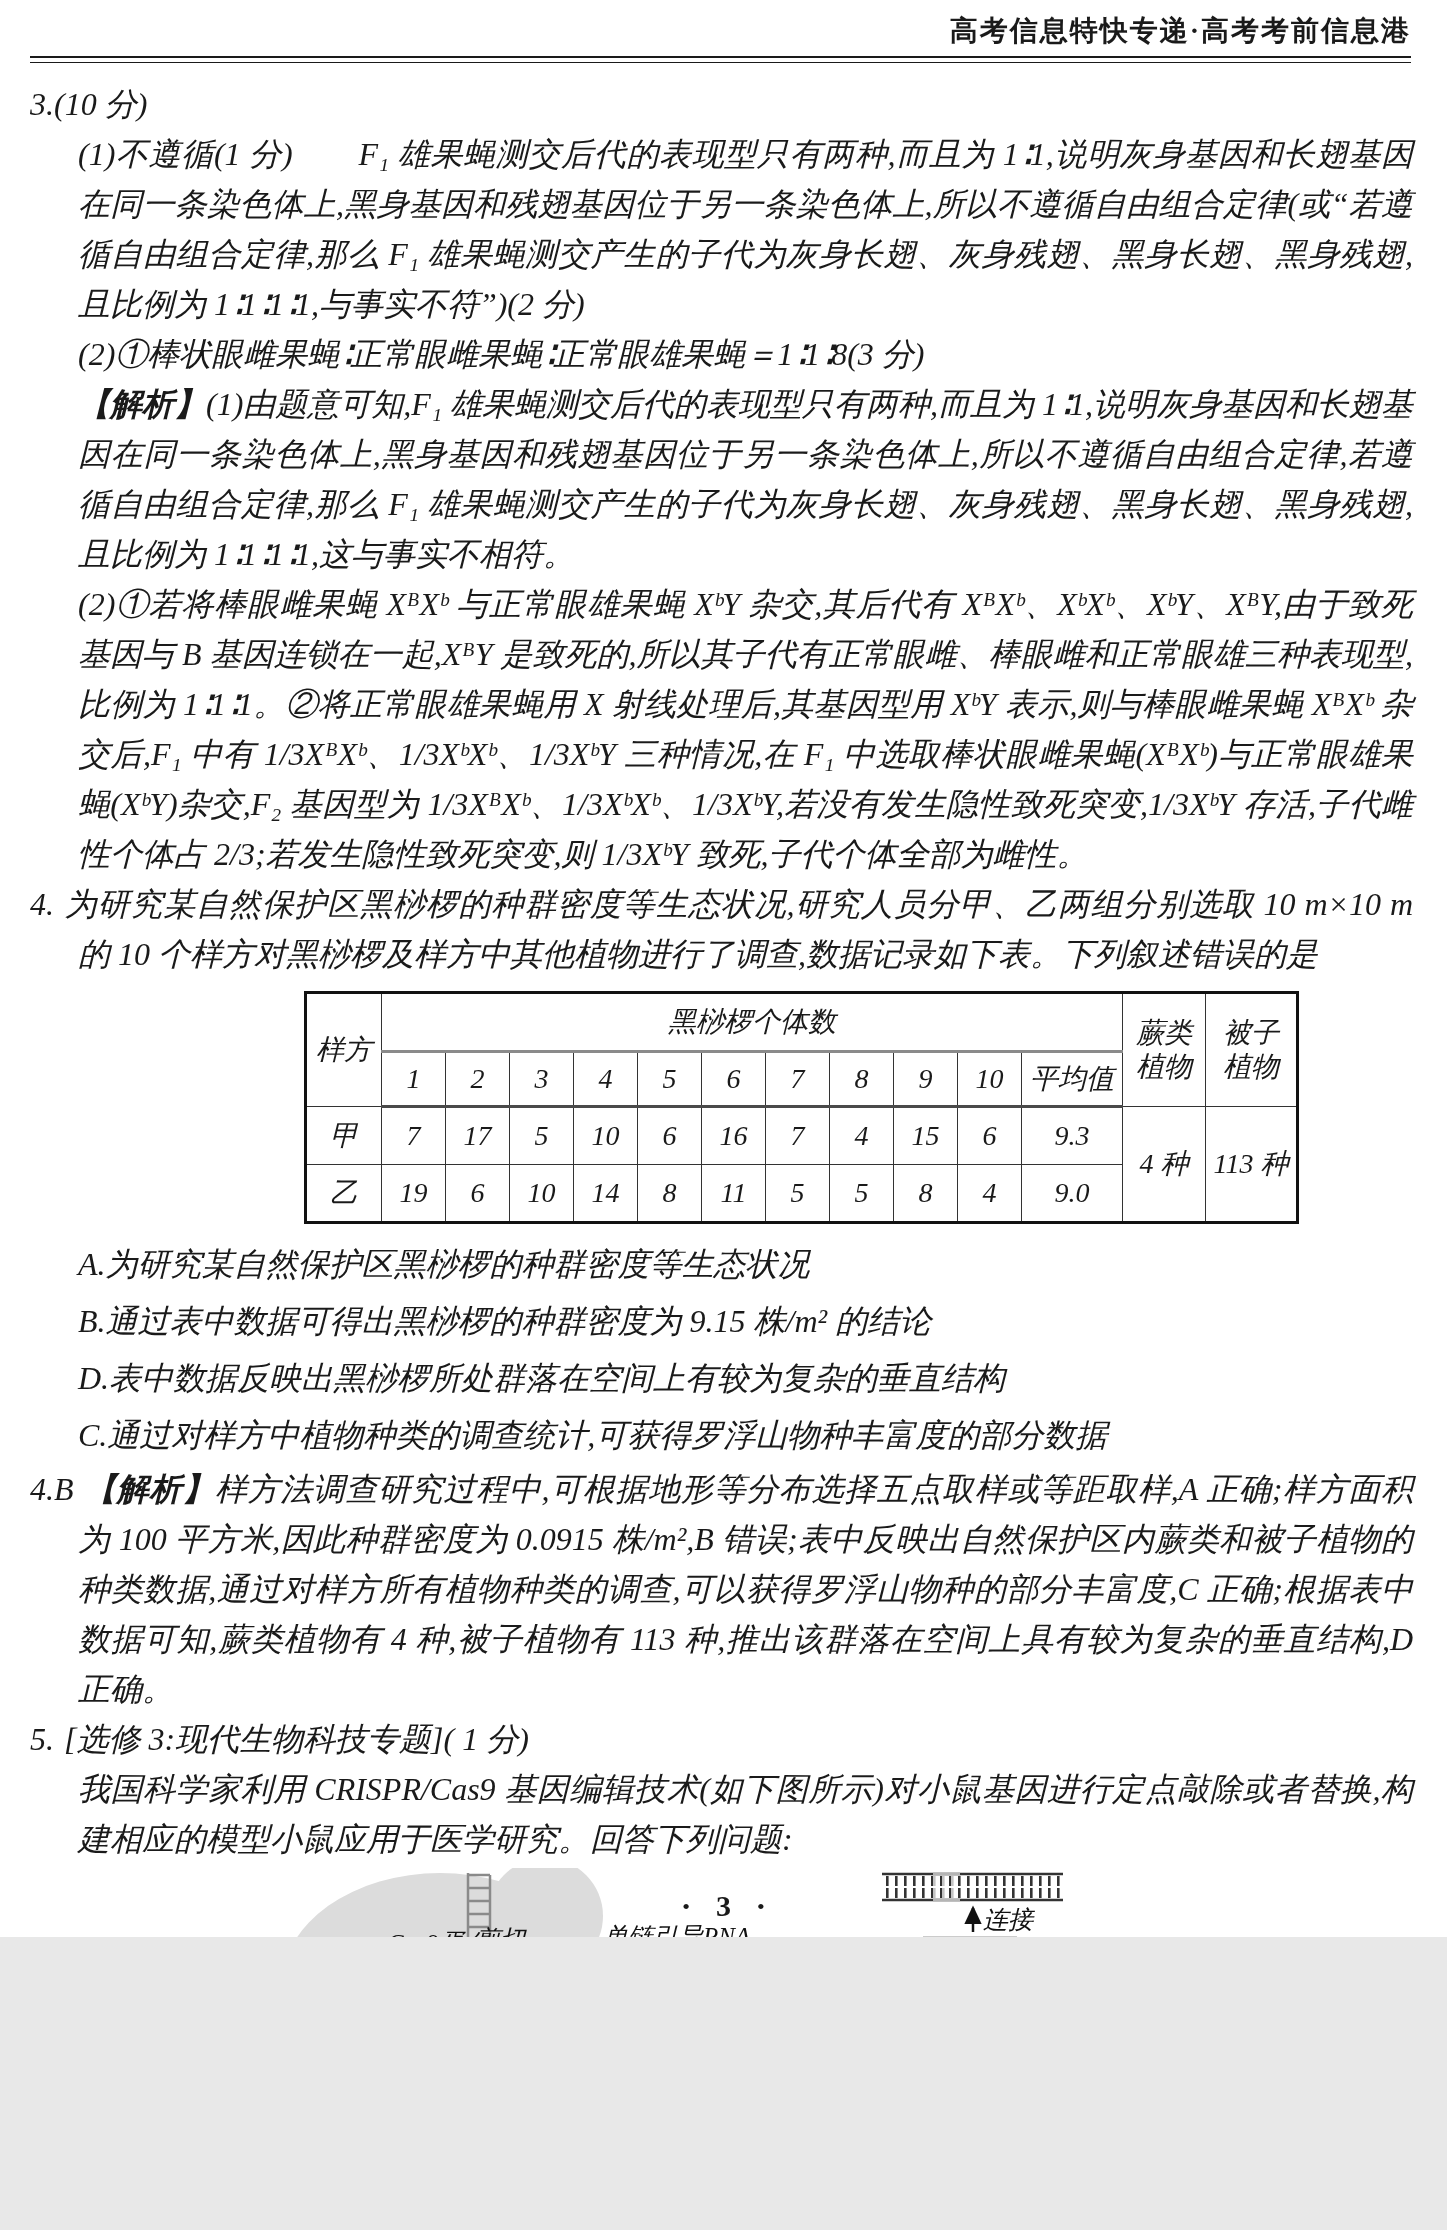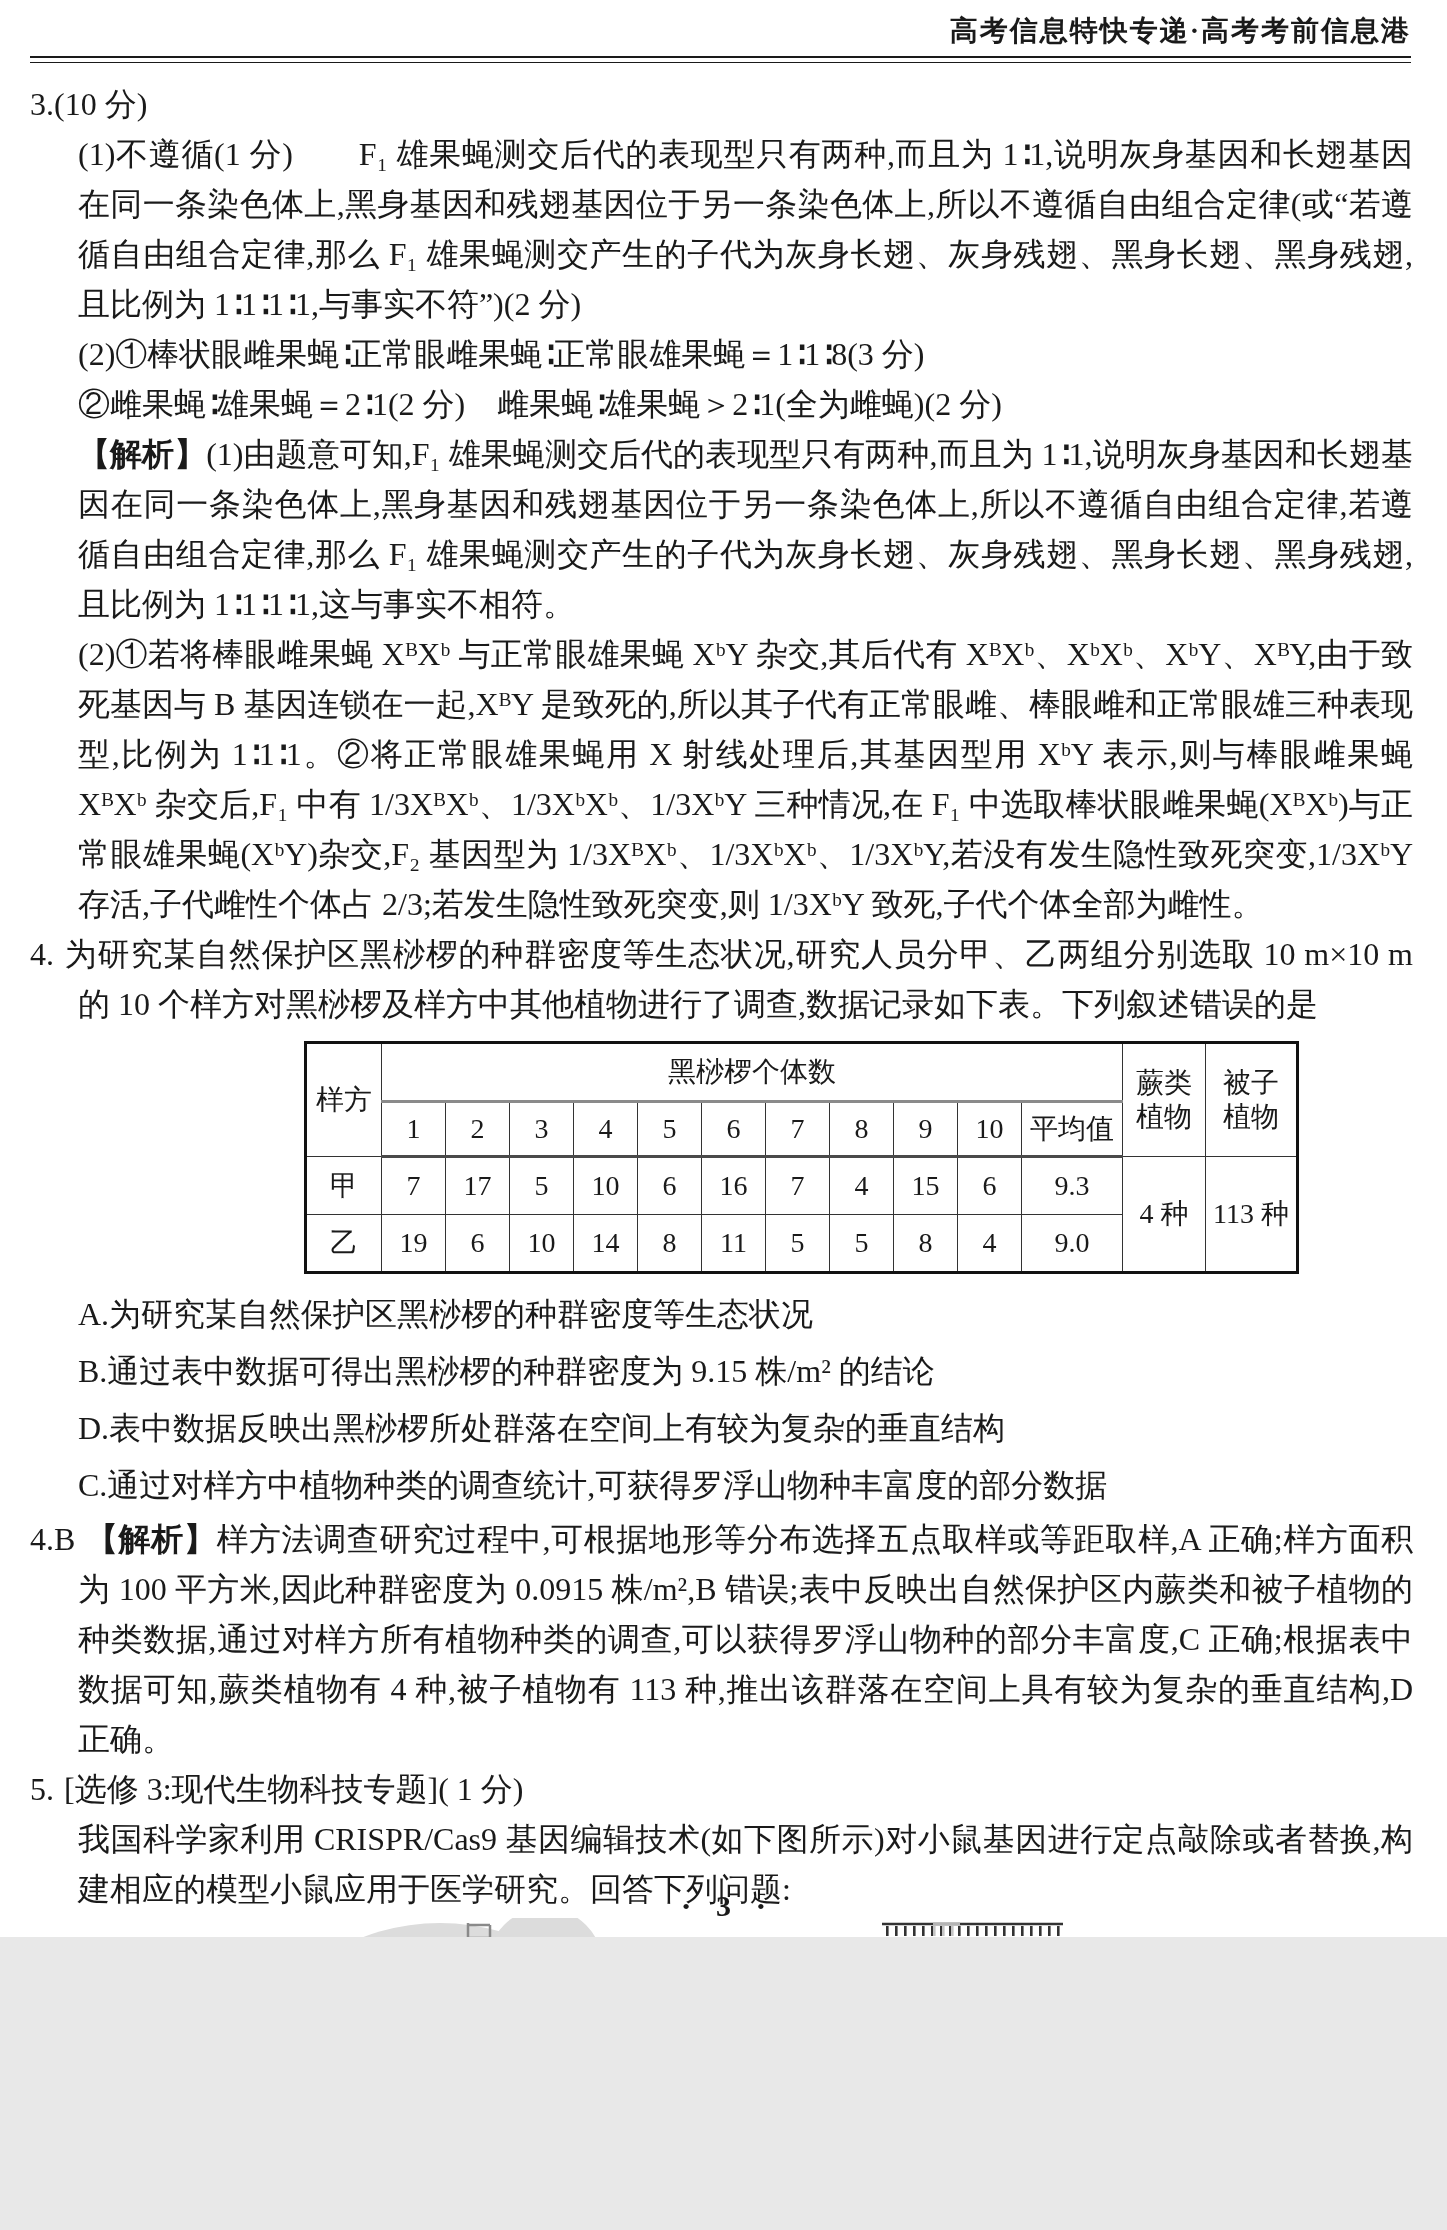--- a/index.html
+++ b/index.html
@@ -19,21 +19,21 @@
     font-size:28px;font-weight:bold;
     letter-spacing:2px;
     line-height:34px;
   }
   .hdr-rule{
     margin-top:8px;height:4px;
     border-top:2.5px solid #1a1a1a;
     border-bottom:1.5px solid #1a1a1a;
   }
   
-  .main{padding:16px 34px 0 30px;font-size:32px;line-height:50px;}
+  .main{padding:16px 34px 0 30px;font-size:32px;line-height:50px;font-style:italic;}
   .main p{margin:0;text-align:justify;}
   .marker-line{font-size:32px;}
   .indent{padding-left:48px;}
   .hang{padding-left:48px;text-indent:-48px;}
   .mk{margin-right:10px;}
   .bold{font-weight:bold;}
   
   .tblwrap{margin:12px 0 12px 230px;padding-left:44px;}
   table.q4{
     border-collapse:collapse;
@@ -73,21 +73,20 @@
     <div class="hdr-rule"></div>
   </div>
 
   <div class="main">
 
     <section>
       <p class="marker-line">3.(10 分)</p>
       <div class="indent">
         <p>(1)不遵循(1 分)　　F₁ 雄果蝇测交后代的表现型只有两种,而且为 1∶1,说明灰身基因和长翅基因在同一条染色体上,黑身基因和残翅基因位于另一条染色体上,所以不遵循自由组合定律(或“若遵循自由组合定律,那么 F₁ 雄果蝇测交产生的子代为灰身长翅、灰身残翅、黑身长翅、黑身残翅,且比例为 1∶1∶1∶1,与事实不符”)(2 分)</p>
         <p>(2)①棒状眼雌果蝇∶正常眼雌果蝇∶正常眼雄果蝇＝1∶1∶8(3 分)</p>
-        <p>②雌果蝇∶雄果蝇＝2∶1(2 分)　雌果蝇∶雄果蝇＞2∶1(全为雌蝇)(2 分)</p>
         <p><span class="bold">【解析】</span><span>(1)由题意可知,F₁ 雄果蝇测交后代的表现型只有两种,而且为 1∶1,说明灰身基因和长翅基因在同一条染色体上,黑身基因和残翅基因位于另一条染色体上,所以不遵循自由组合定律,若遵循自由组合定律,那么 F₁ 雄果蝇测交产生的子代为灰身长翅、灰身残翅、黑身长翅、黑身残翅,且比例为 1∶1∶1∶1,这与事实不相符。</span></p>
         <p>(2)①若将棒眼雌果蝇 XᴮXᵇ 与正常眼雄果蝇 XᵇY 杂交,其后代有 XᴮXᵇ、XᵇXᵇ、XᵇY、XᴮY,由于致死基因与 B 基因连锁在一起,XᴮY 是致死的,所以其子代有正常眼雌、棒眼雌和正常眼雄三种表现型,比例为 1∶1∶1。②将正常眼雄果蝇用 X 射线处理后,其基因型用 XᵇY 表示,则与棒眼雌果蝇 XᴮXᵇ 杂交后,F₁ 中有 1/3XᴮXᵇ、1/3XᵇXᵇ、1/3XᵇY 三种情况,在 F₁ 中选取棒状眼雌果蝇(XᴮXᵇ)与正常眼雄果蝇(XᵇY)杂交,F₂ 基因型为 1/3XᴮXᵇ、1/3XᵇXᵇ、1/3XᵇY,若没有发生隐性致死突变,1/3XᵇY 存活,子代雌性个体占 2/3;若发生隐性致死突变,则 1/3XᵇY 致死,子代个体全部为雌性。</p>
       </div>
     </section>
 
     <section>
       <p class="hang"><span class="mk">4.</span><span>为研究某自然保护区黑桫椤的种群密度等生态状况,研究人员分甲、乙两组分别选取 10 m×10 m 的 10 个样方对黑桫椤及样方中其他植物进行了调查,数据记录如下表。下列叙述错误的是</span></p>
 
       <div class="tblwrap">
         <table class="q4">

